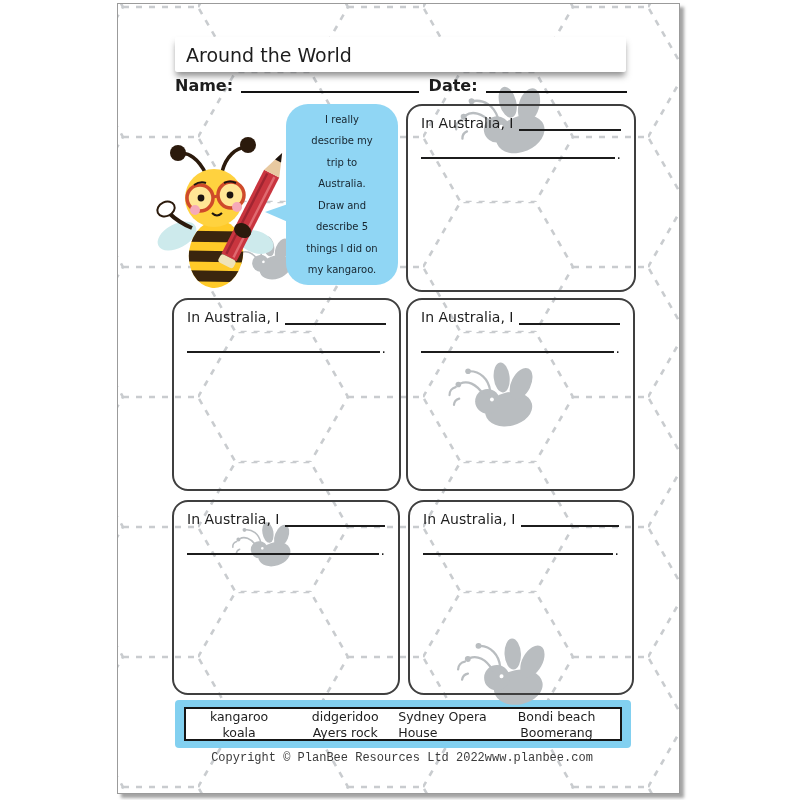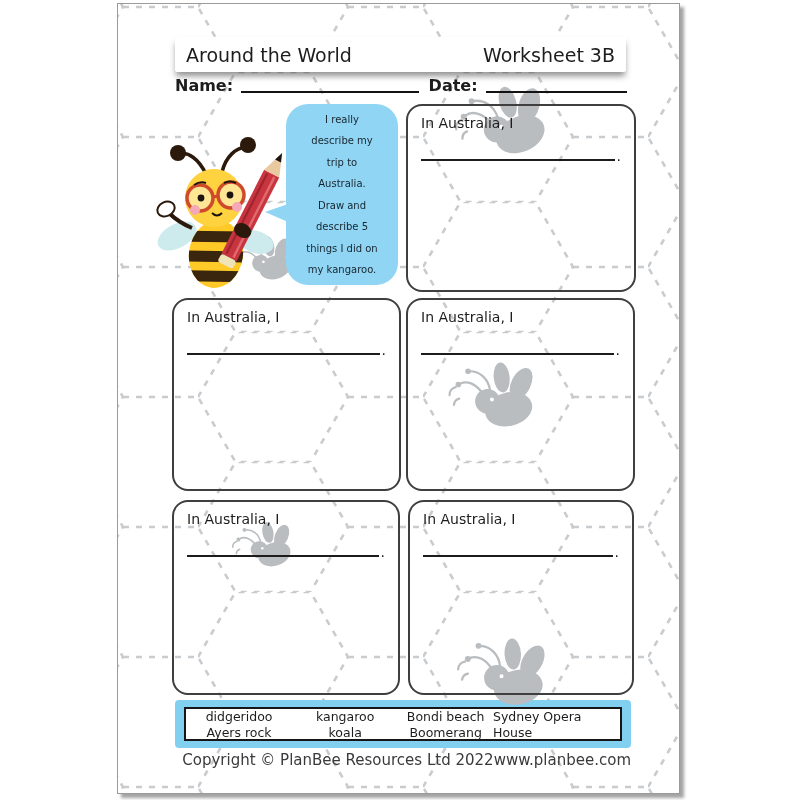--- a/index.html
+++ b/index.html
@@ -25,36 +25,36 @@
           text-align:center;font-size:10px;line-height:21.5px;color:#16242e;}
   .bubble::before{content:"";position:absolute;left:-21px;top:100px;width:0;height:0;
           border-top:8px solid transparent;border-bottom:10px solid transparent;
           border-right:23px solid var(--bubble-blue,#90d6f4);}
 
   .mascot{position:absolute;left:36px;top:128px;width:136px;height:168px;z-index:4;}
   .beewm{position:absolute;z-index:3;}
 
   .wbox{position:absolute;border:2px solid #3f3f3f;border-radius:16px;z-index:4;
         box-sizing:border-box;padding:9px 13px 0 13px;background:transparent;font-size:14px;}
-  .prompt-row{display:flex;align-items:flex-start;flex-direction:column;}
+  .prompt-row{display:flex;align-items:center;}
   .prompt-row .fill{flex:1;border-bottom:2px solid #1c1c1c;height:13px;margin-left:6px;}
   .second-row{display:flex;align-items:flex-end;margin-top:13px;}
   .second-row .fill{flex:1;border-bottom:2px solid #1c1c1c;height:13px;}
   .second-row .dot{margin-left:2px;line-height:10px;}
 
   .wordbank{position:absolute;left:57px;top:696px;width:456px;height:48px;
             background:var(--word-bank-blue,#82d0f0);border-radius:4px;z-index:2;}
   .wordbank-inner{position:absolute;left:9px;top:7px;right:9px;bottom:7px;background:#fff;
             border:2px solid #161616;display:grid;grid-template-columns:1.12fr 1.12fr 1fr 1.34fr;
             font-size:12.5px;align-items:center;}
   .wb-col{display:flex;flex-direction:column;align-items:center;justify-content:center;line-height:16px;}
   .wb-col.center-one{justify-content:center;}
 
   .footer{position:absolute;left:55px;top:747px;width:458px;display:flex;
-          justify-content:flex-end;font-size:15px;color:#3a3a3a;z-index:4;}
+          justify-content:center;font-size:12px;color:#3a3a3a;z-index:4;font-family:Liberation Mono, monospace;}
   .hidden-defs{position:absolute;width:0;height:0;overflow:hidden;}
 </style>
 </head>
 <body>
 
 <svg class="hidden-defs" aria-hidden="true">
   <defs>
     <symbol id="beeSil" viewBox="0 0 120 90">
       <g fill="#b9bdc0" stroke="none">
         <ellipse cx="71" cy="60" rx="27" ry="19" transform="rotate(-14 71 60)"></ellipse>
@@ -98,21 +98,20 @@
       </svg>
     <svg class="beewm" style="left:112px;top:514px;width:74px;height:55px;transform:rotate(-4deg);">
         <use href="#beeSil"></use>
       </svg>
     <svg class="beewm" style="left:336px;top:628px;width:110px;height:82px;transform:rotate(3deg);">
         <use href="#beeSil"></use>
       </svg>
 
     <div class="header-bar">
       <span>Around the World</span>
-      <span>Worksheet 3B</span>
     </div>
 
     <div class="name-row">
       <span>Name:</span>
       <div class="fill-line l1"></div>
       <span>Date:</span>
       <div class="fill-line l2"></div>
     </div>
 
     <svg class="mascot" viewBox="0 0 136 168">
@@ -217,34 +216,34 @@
         </div>
       <div class="second-row">
           <div class="fill"></div>
           <span class="dot">.</span>
         </div>
     </div>
 
     <div class="wordbank">
       <div class="wordbank-inner">
         <div class="wb-col">
+          <span>kangaroo</span>
+          <span>koala</span>
+        </div>
+        <div class="wb-col">
           <span>didgeridoo</span>
           <span>Ayers rock</span>
         </div>
-        <div class="wb-col">
-          <span>kangaroo</span>
-          <span>koala</span>
+        <div class="wb-col center-one">
+          <span>Sydney Opera House</span>
         </div>
         <div class="wb-col">
           <span>Bondi beach</span>
           <span>Boomerang</span>
         </div>
-        <div class="wb-col center-one">
-          <span>Sydney Opera House</span>
-        </div>
       </div>
     </div>
 
     <div class="footer">
       <span>Copyright © PlanBee Resources Ltd 2022</span>
       <span>www.planbee.com</span>
     </div>
 
   </div>
 </div>

